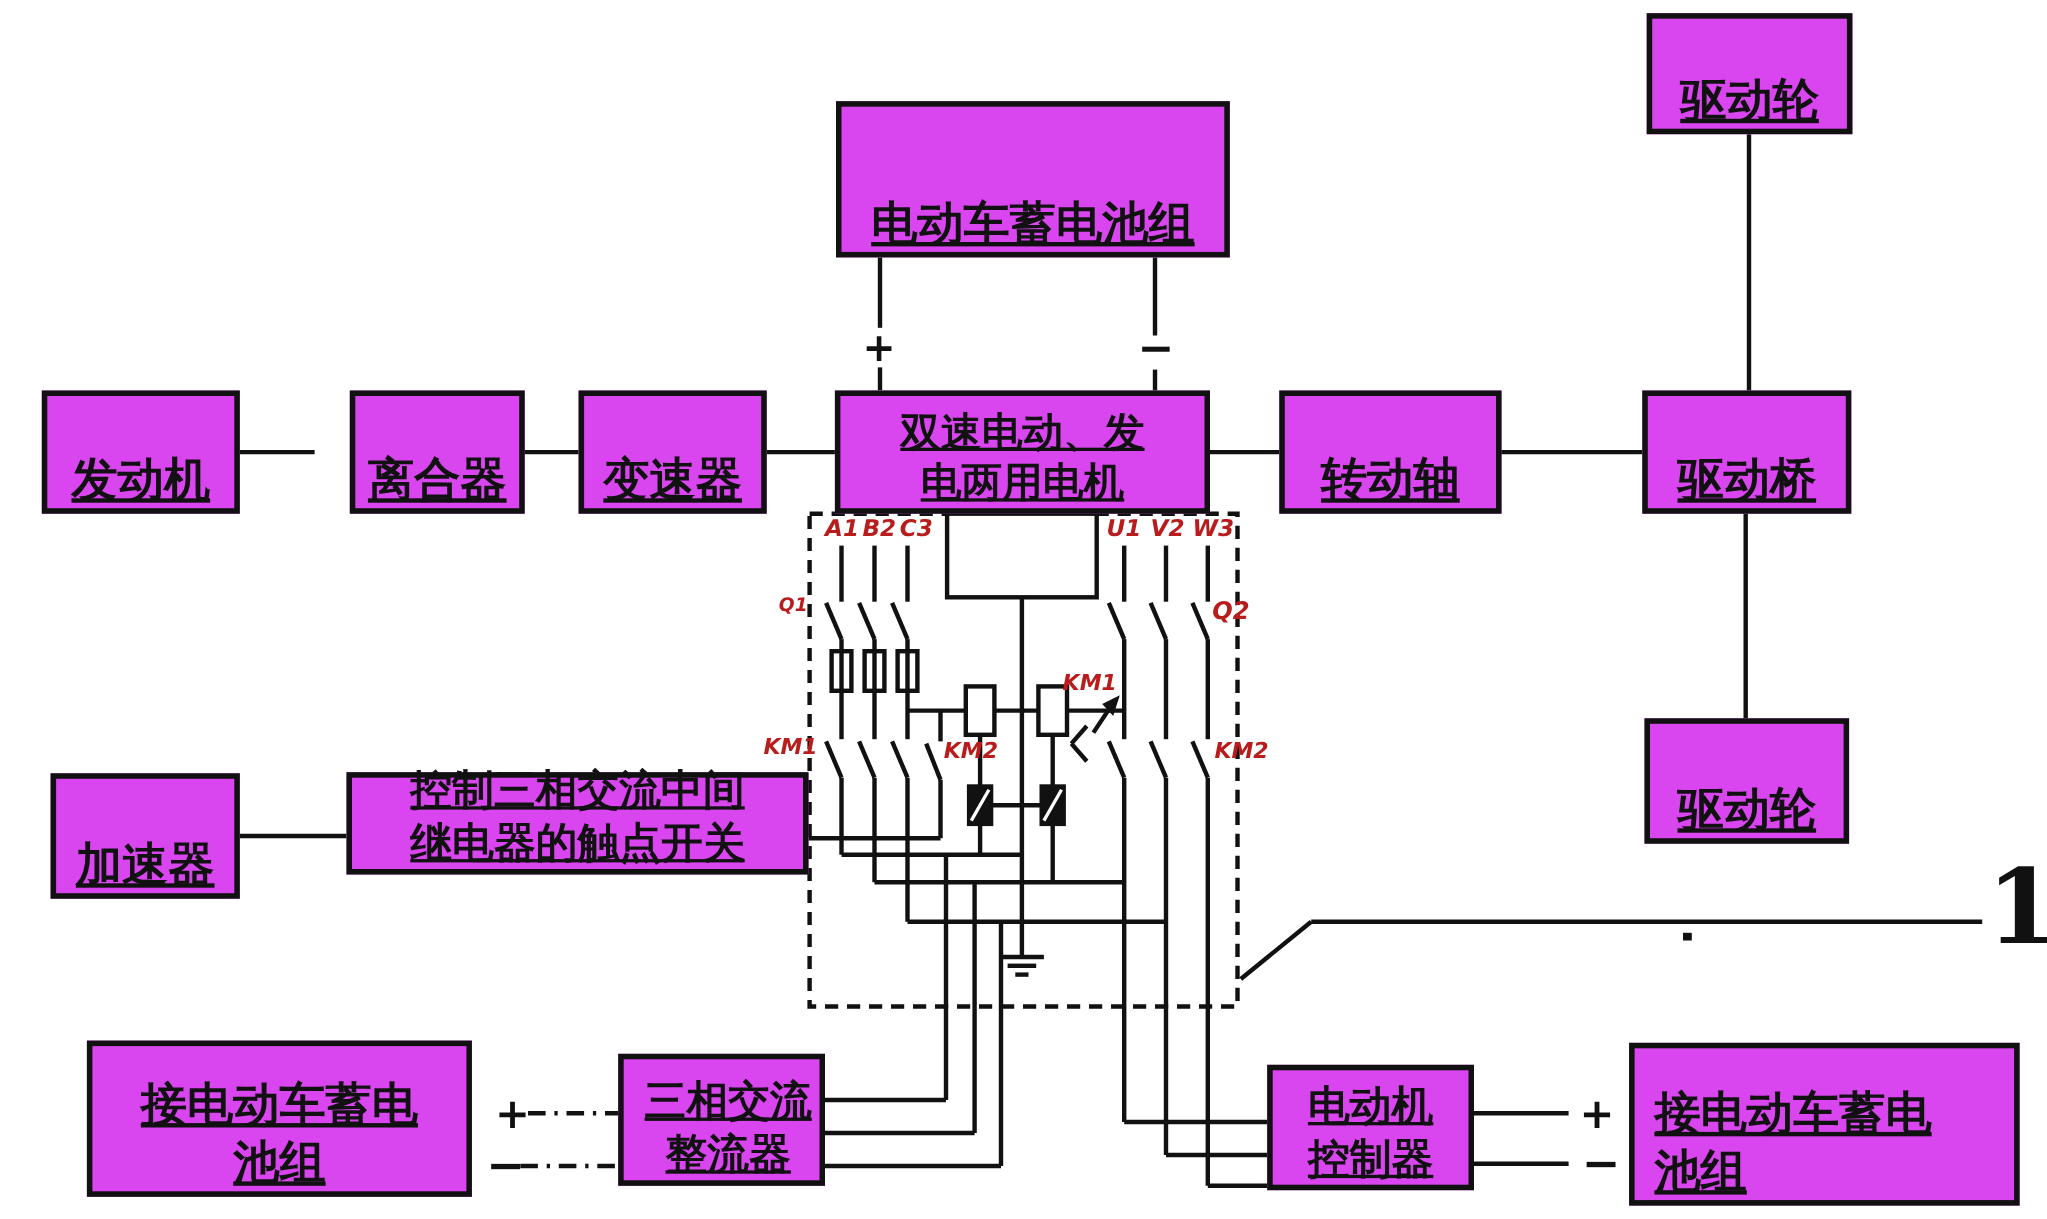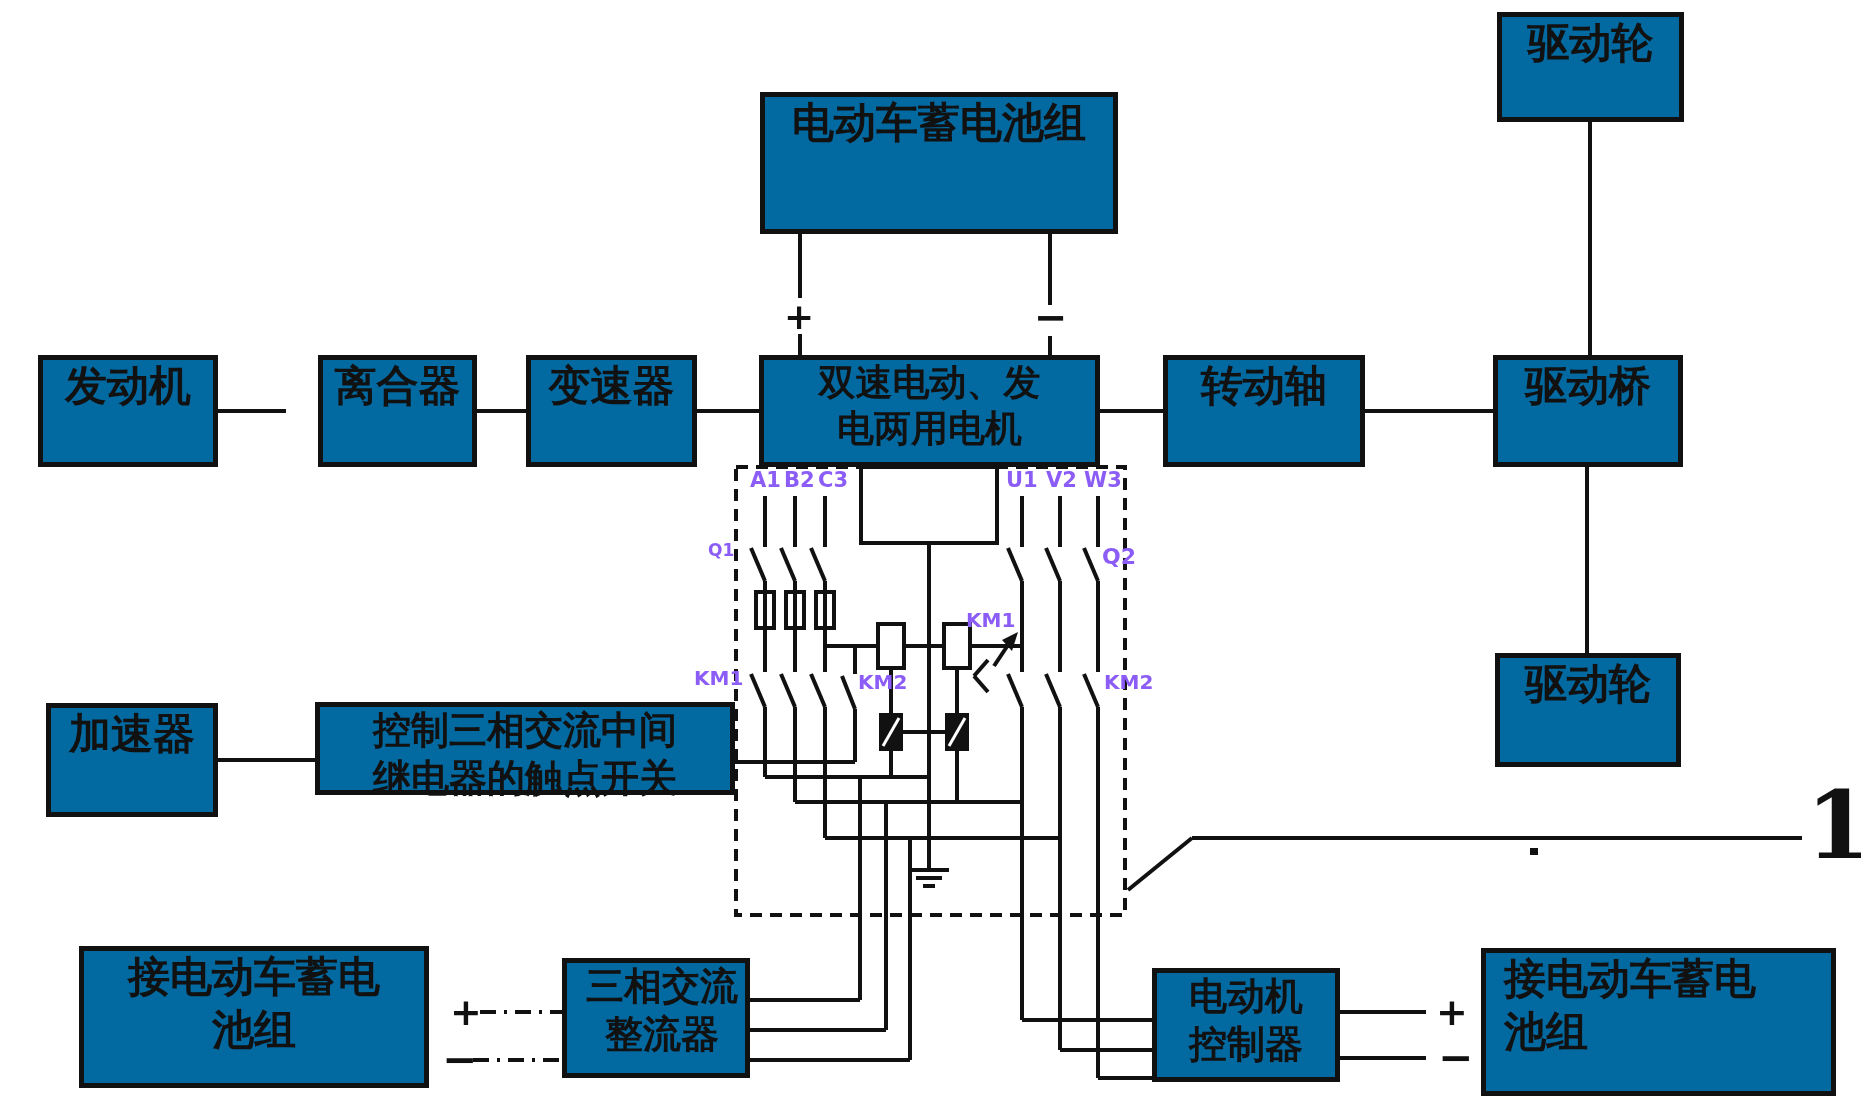--- a/index.html
+++ b/index.html
@@ -1,22 +1,22 @@
 <!DOCTYPE html>
 <html><head>
 <meta charset="utf-8">
 <style>
   html,body{margin:0;padding:0;background:#fff;}
   .canvas{position:relative;width:1861px;height:1108px;background:#ffffff;overflow:hidden;
           font-family:"DejaVu Sans",sans-serif;color:#111;}
-  .box{position:absolute;border:5px solid #111;background:#0369a1;display:flex;flex-direction:column;
-       align-items:center;justify-content:flex-start;text-align:center;font-weight:bold;color:#111;
-       line-height:1.25;box-sizing:border-box;}
+  .box{position:absolute;border:5px solid #111;background:#d946ef;display:flex;flex-direction:column;
+       align-items:center;justify-content:flex-end;text-align:center;font-weight:bold;color:#111;
+       line-height:1.25;box-sizing:border-box;text-decoration:underline;}
   .wires{position:absolute;left:0;top:0;}
-  .clabel{position:absolute;font-weight:bold;color:#8b5cf6;white-space:nowrap;}
+  .clabel{position:absolute;font-weight:bold;color:#b91c1c;white-space:nowrap;font-style:italic;}
   .pol{position:absolute;font-weight:bold;color:#111;}
   .ref1{position:absolute;font-family:"DejaVu Serif",serif;font-weight:bold;color:#111;}
   .dot{position:absolute;background:#111;}
 </style>
 </head>
 <body>
 
 <div class="canvas">
 
   <svg class="wires" width="1861" height="1108" viewBox="0 0 1861 1108" stroke="#111" stroke-width="4" fill="none">

